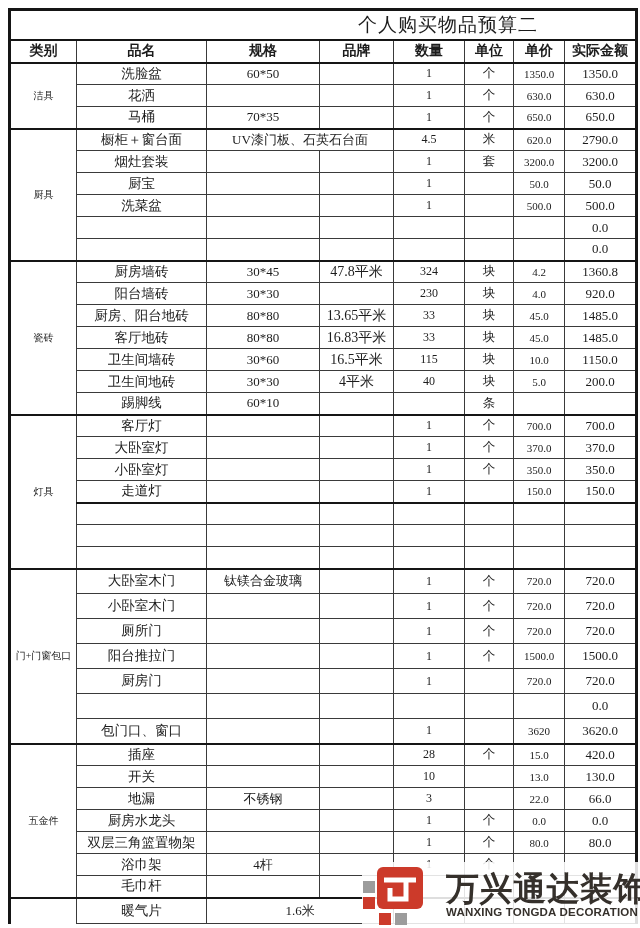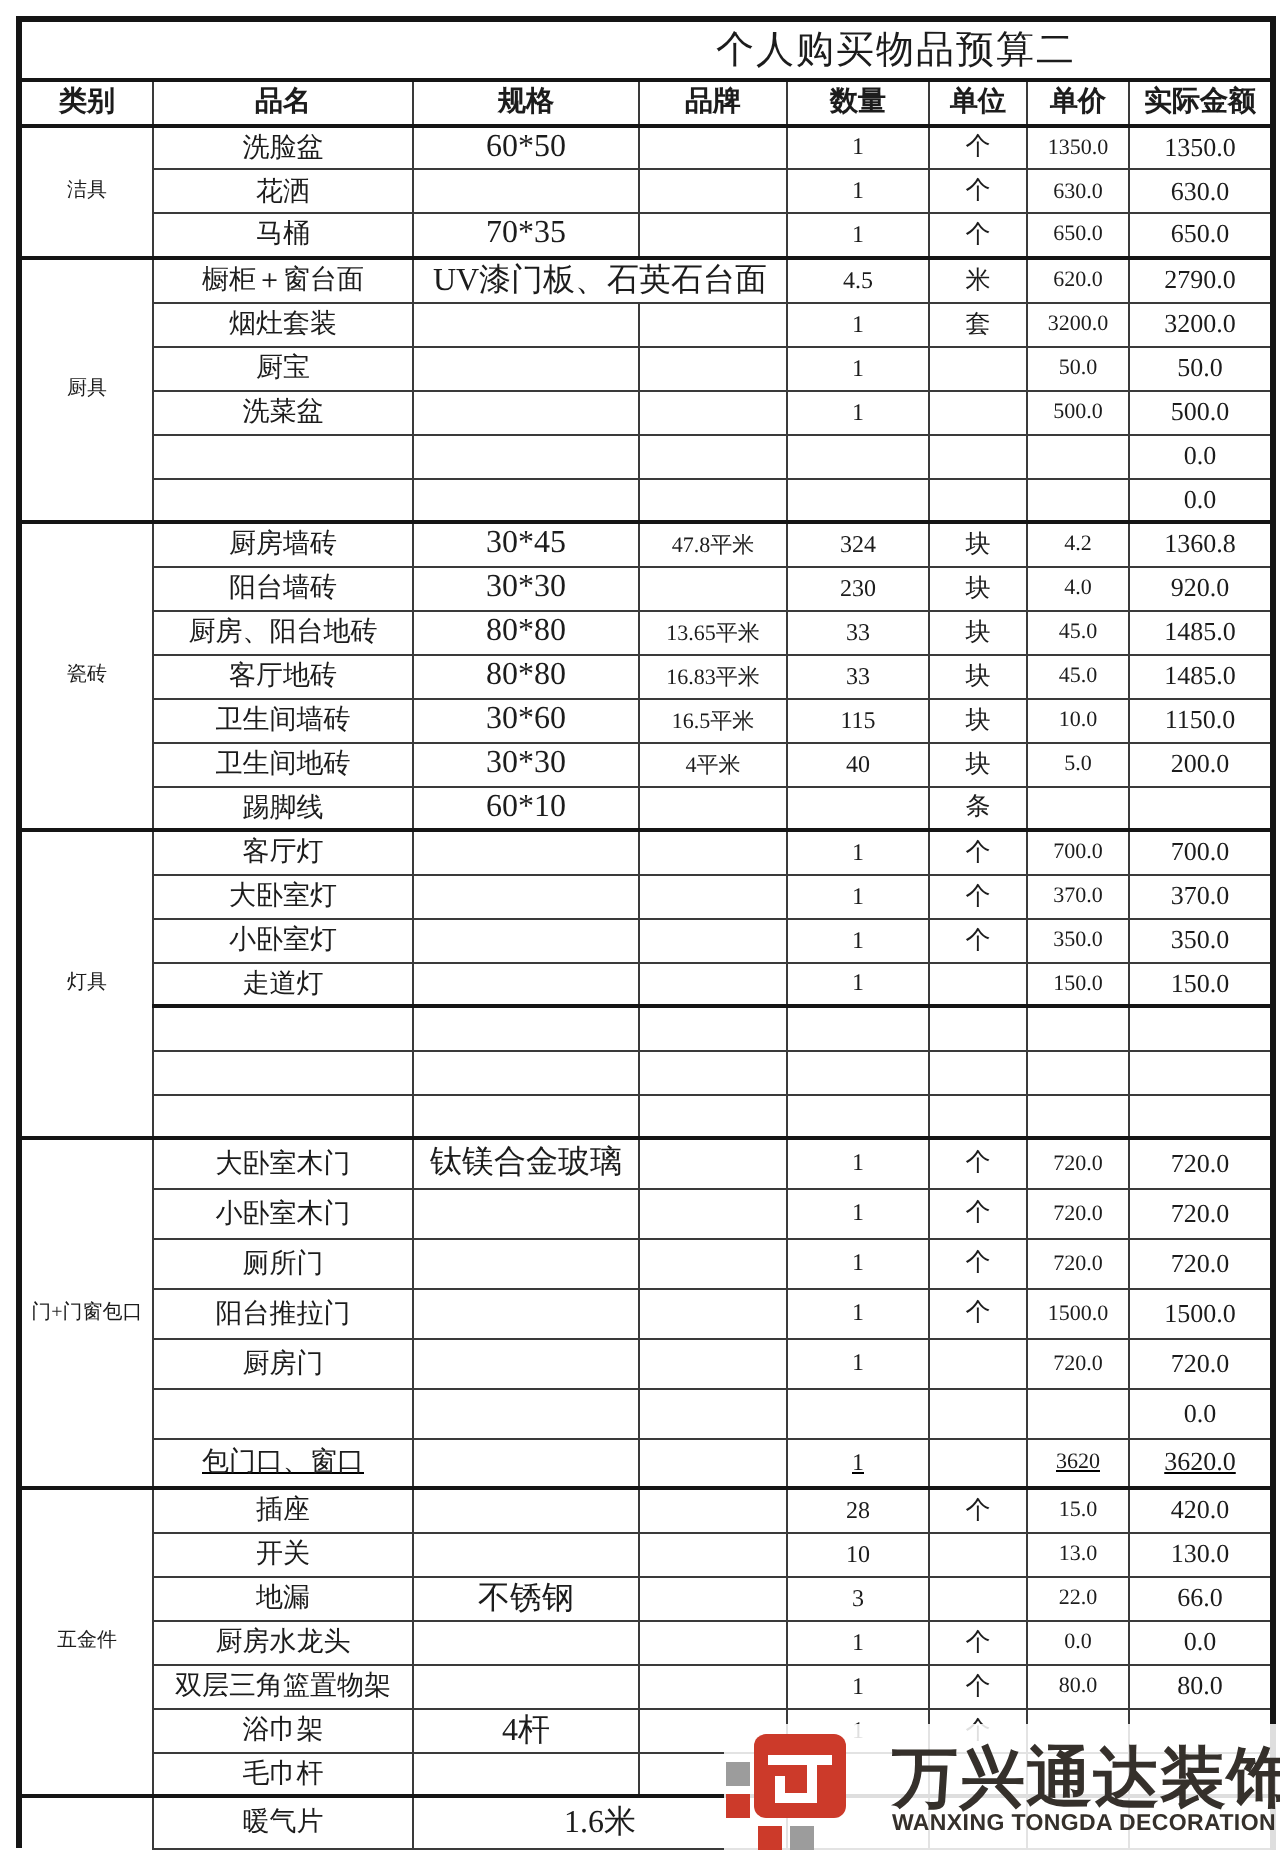--- a/index.html
+++ b/index.html
@@ -15,22 +15,22 @@
   td.title-cell { height:30px; border-bottom:2px solid #151515; text-align:left;
     padding-left:347px; font-size:19px; letter-spacing:1px; }
   tr.head th { height:23px; font-size:14px; font-weight:bold; border-bottom:2px solid #151515; }
 
   tr.sec-start td { border-top:2px solid #151515; }
   tr.divider  td { border-bottom:2px solid #151515;margin-top:30px; }
 
   td.c-cat   { font-size:10px; }
   td.c-cat.cut { border-bottom:none; }
   td.c-name  { font-size:13.5px;text-align:center; }
-  td.c-spec  { font-size:16px; }
-  td.c-brand { font-size:11px; }
+  td.c-spec  { font-size:13px; }
+  td.c-brand { font-size:14px; }
   td.c-qty   { font-size:12px; }
   td.c-unit  { font-size:12.5px; }
   td.c-price { font-size:11px; }
   td.c-amount{ font-size:13px; }
   td.c-cat { white-space:normal; line-height:1.35; }
 
   
   .watermark { position:absolute; right:0; bottom:0; width:278px; height:66px;
     background:rgba(255,255,255,0.86); display:flex; align-items:center;
     font-family:"Liberation Sans","DejaVu Sans",sans-serif; }
@@ -334,21 +334,21 @@
         </tr>
         <tr style="height: 25px;">
           <td class="c-name"></td>
           <td class="c-spec"></td>
           <td class="c-brand"></td>
           <td class="c-qty"></td>
           <td class="c-unit"></td>
           <td class="c-price"></td>
           <td class="c-amount">0.0</td>
         </tr>
-        <tr style="height: 25px; text-decoration: underline;">
+        <tr style="height: 25px;">
           <td class="c-name">包门口、窗口</td>
           <td class="c-spec"></td>
           <td class="c-brand"></td>
           <td class="c-qty">1</td>
           <td class="c-unit"></td>
           <td class="c-price">3620</td>
           <td class="c-amount">3620.0</td>
         </tr>
         <tr class="sec-start" style="height: 22px;">
           <td class="c-cat" rowspan="7">五金件</td>

